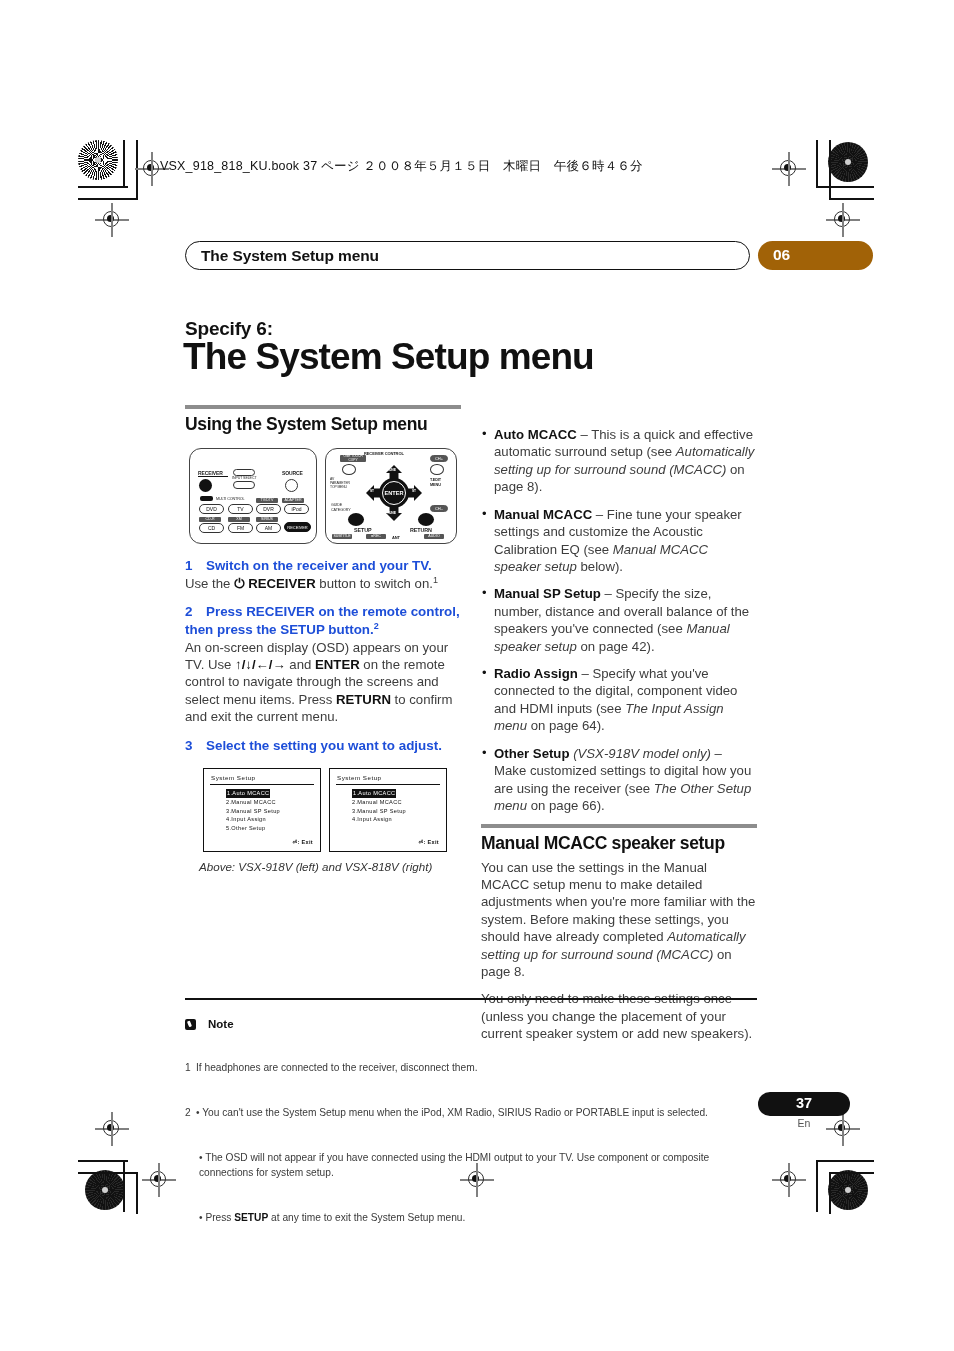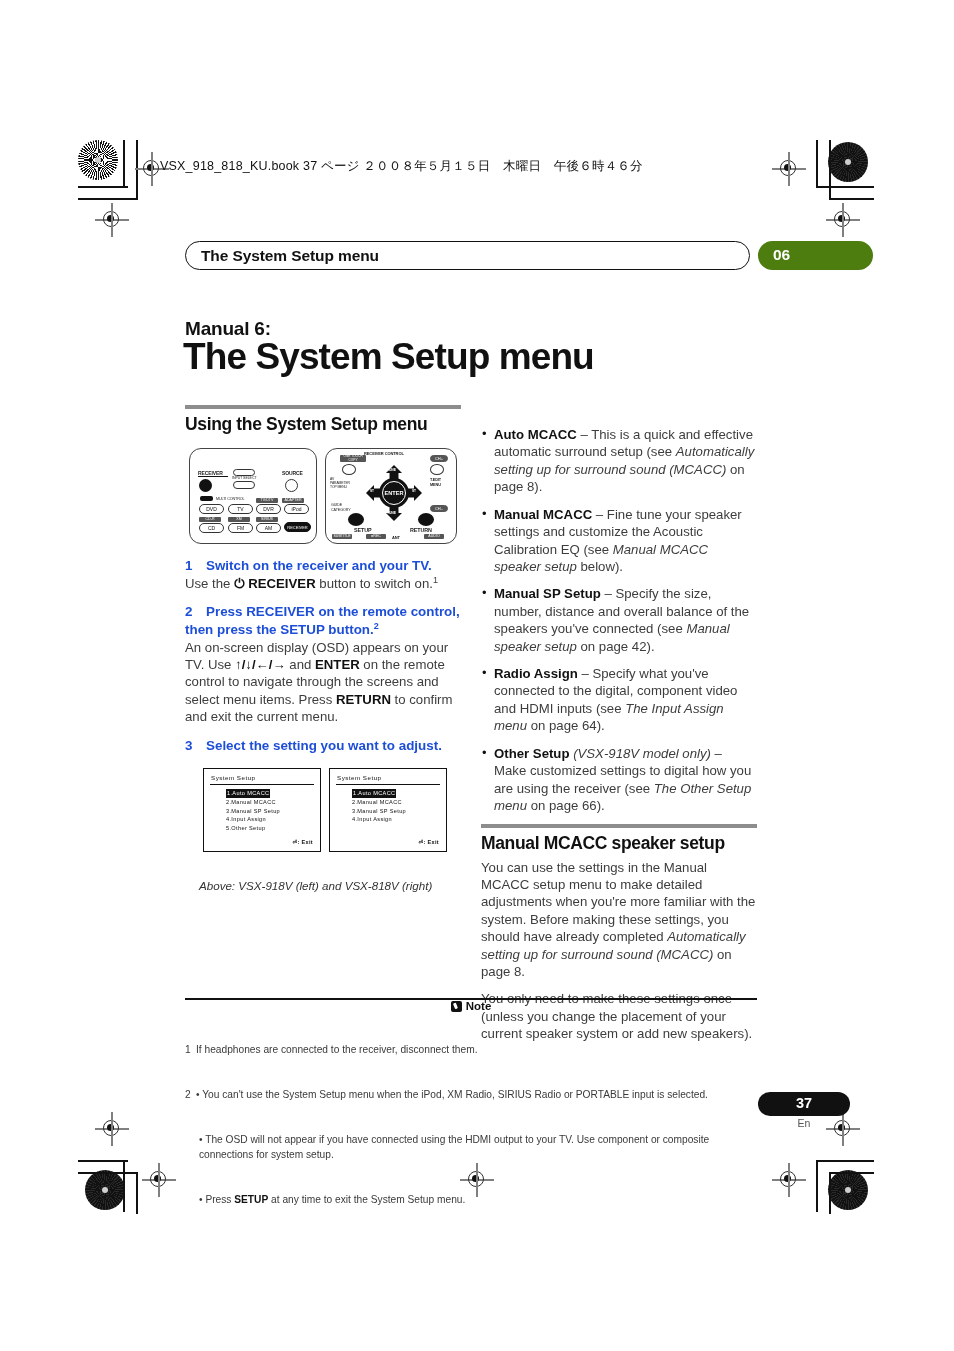--- a/index.html
+++ b/index.html
@@ -102,21 +102,21 @@
     font-weight: bold;
     color: #111;
     letter-spacing: -0.1px;
   }
   .chapnum {
     position: absolute;
     left: 758px;
     top: 241px;
     width: 115px;
     height: 29px;
-    background: #4d7c0f;
+    background: #a16207;
     border-radius: 15px;
   }
   .chapnum-text {
     position: absolute;
     left: 15px;
     top: 5px;
     font-size: 15.5px;
     font-weight: bold;
     color: #fff;
   }
@@ -324,42 +324,41 @@
     padding: 0 1px;
   }
   .osd-exit {
     position: absolute;
     right: 7px; bottom: 5px;
     font-size: 5.6px;
     font-weight: bold;
     letter-spacing: 0.3px;
   }
   .caption {
-    margin-top: 24px;
+    margin-top: 5px;
     font-size: 11.6px;
     font-style: italic;
     color: #333;
     text-align: left;
     padding-left: 14px;
   }
 
   
   .note-block {
     position: absolute;
     left: 185px;
     top: 998px;
     width: 572px;
   }
   .note-rule { height: 2.3px; background: #111; }
   .note-head {
-    margin-top: 0;
+    margin-top: 18px;
     display: flex;
     align-items: center;
-    gap: 4px;
-    justify-content: center;
+    gap: 12px;
   }
   .note-icon {
     width: 11px; height: 11px;
     background: #111;
     border-radius: 2px;
     position: relative;
   }
   .note-icon:after {
     content: "";
     position: absolute;
@@ -470,21 +469,21 @@
 
 <div class="file-header">VSX_918_818_KU.book  37 ページ  ２００８年５月１５日　木曜日　午後６時４６分</div>
 
 <div class="runhead">
   <span class="runhead-text">The System Setup menu</span>
 </div>
 <div class="chapnum">
   <span class="chapnum-text">06</span>
 </div>
 
-<div class="chapter-label">Manual 6:</div>
+<div class="chapter-label">Specify 6:</div>
 <div class="chapter-title">The System Setup menu</div>
 
 <div class="col col-left">
 
   <div class="rule"></div>
   <h2 class="sect">Using the System Setup menu</h2>
 
   <div class="remotes">
 
     <div class="remote-fig remote-a">

